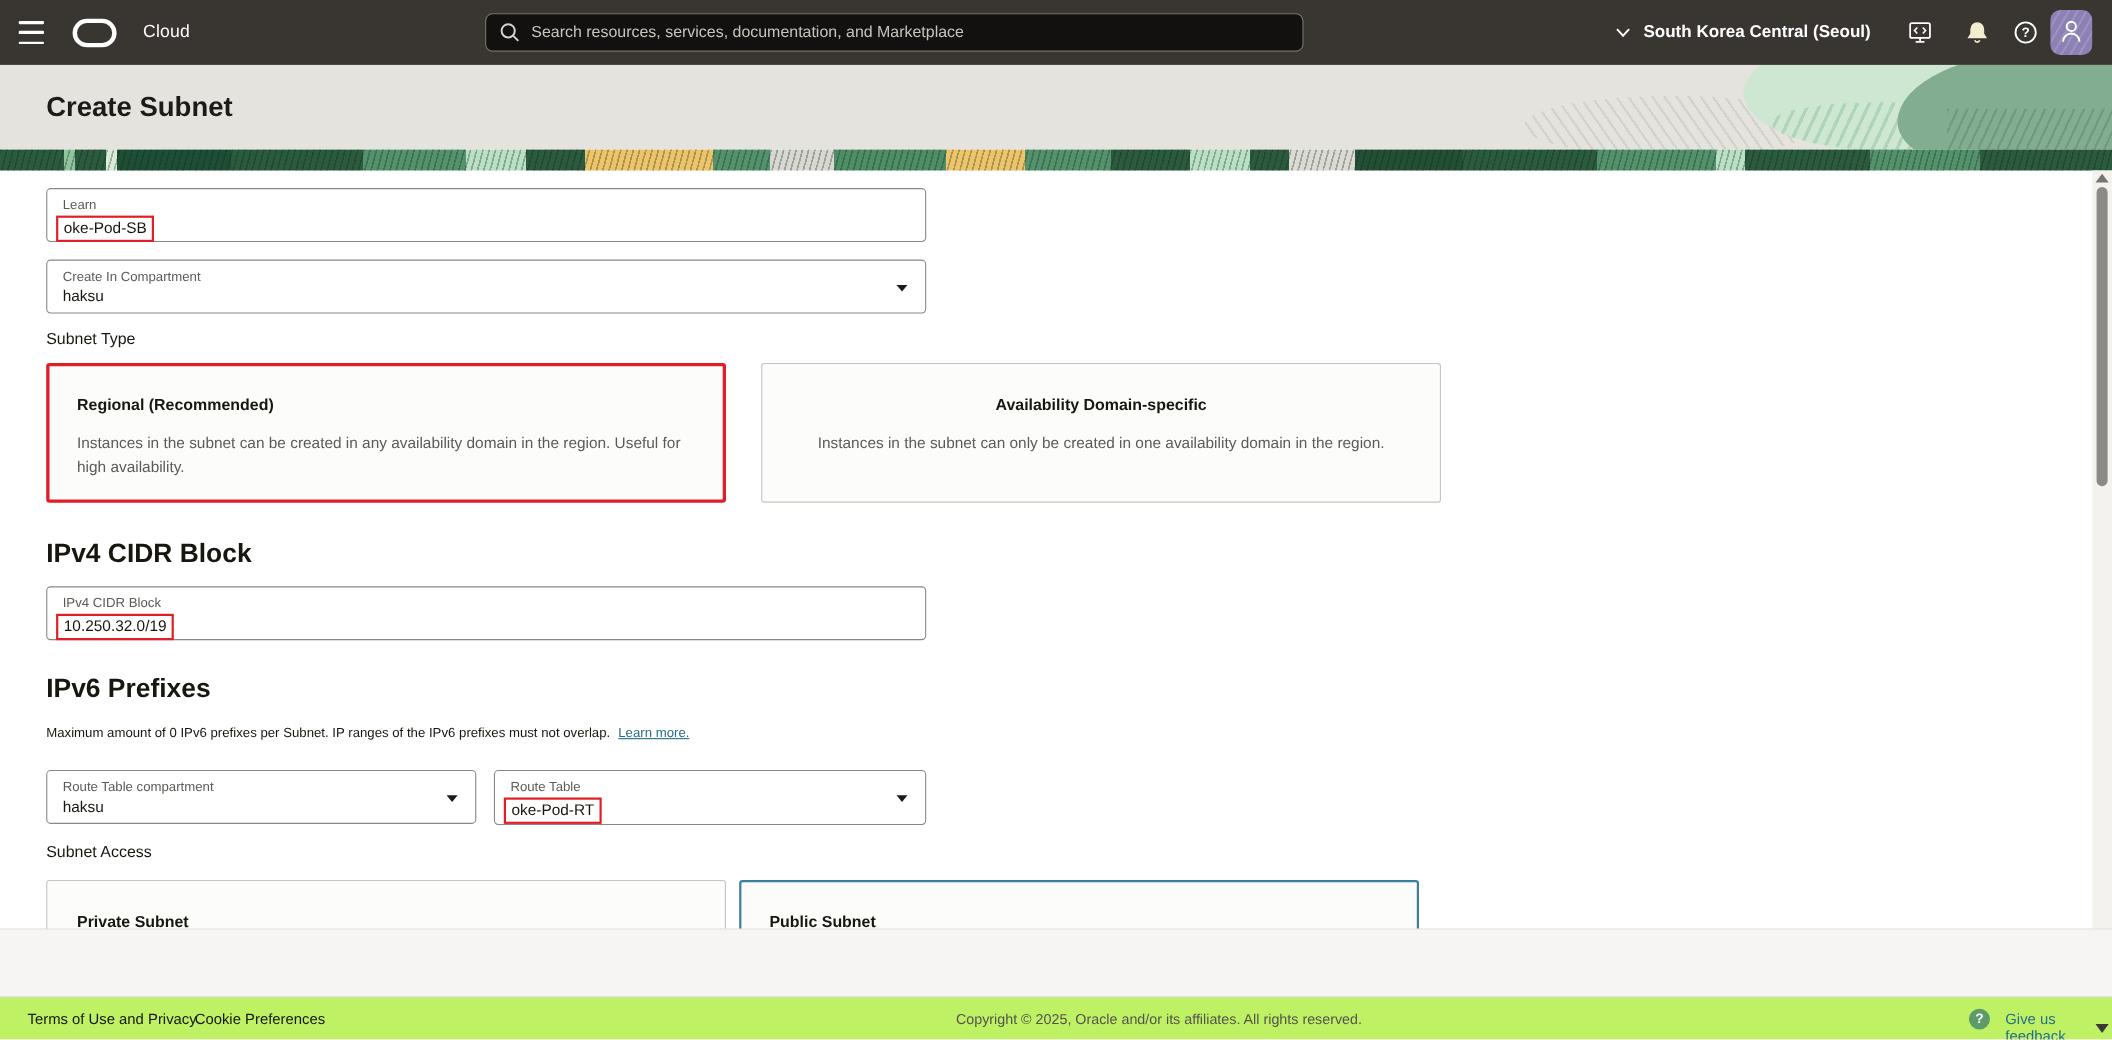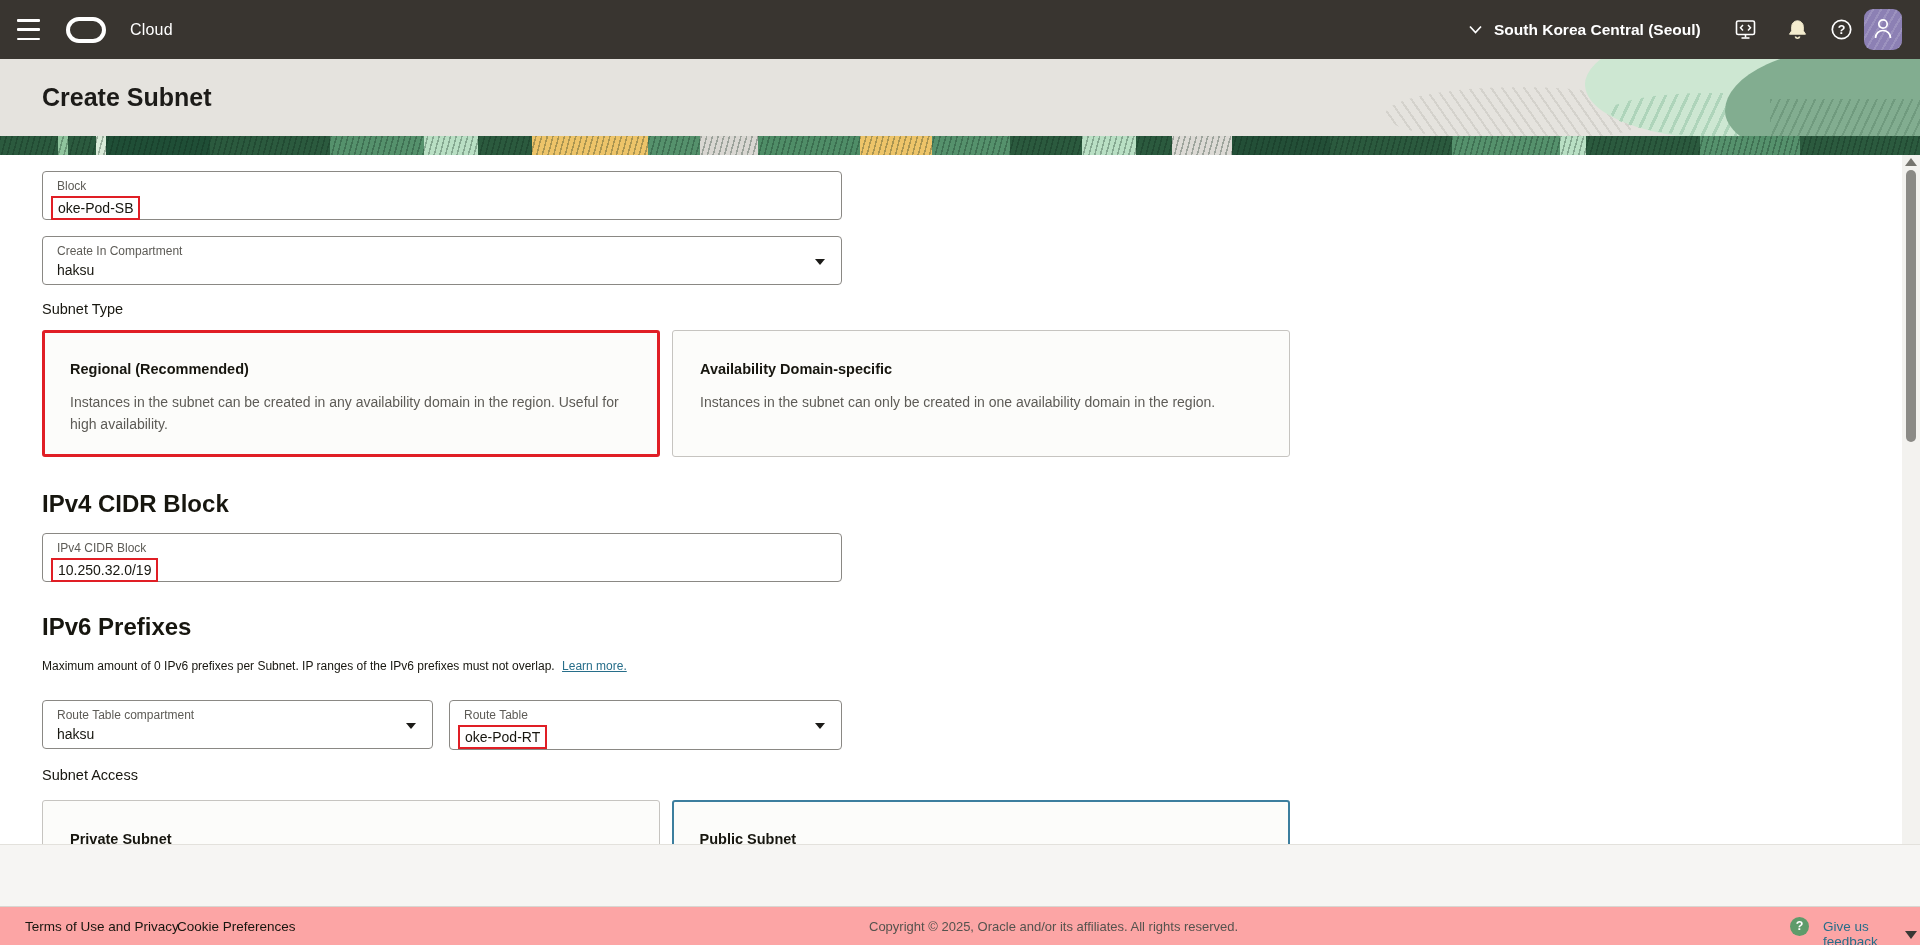--- a/index.html
+++ b/index.html
@@ -87,21 +87,21 @@
   .card.sel-blue { border:2.5px solid #3c7e9e; padding:28.5px 25.5px 0; }
 
   .desc-line { position:absolute; font-size:12px; color:#17160f; }
   a.link { color:#276e8a; text-decoration:underline; cursor:pointer; }
 
   
   .action-bar { position:absolute; left:0; top:845px; width:1920px; height:61px;
     background:#f6f5f3; box-shadow:0 -1px 0 #e3e1dc; z-index:6; }
 
   .footer { position:absolute; left:0; top:906px; width:1920px; height:39px;
-    background:#fca5a5; border-top:1px solid #d8d6d1; z-index:7; font-size:13.5px; }
+    background:#bef264; border-top:1px solid #d8d6d1; z-index:7; font-size:13.5px; }
   .f-item { position:absolute; top:12px; color:#17160f; cursor:pointer; text-decoration:none; }
   .f-copy { position:absolute; top:12px; left:869px; color:#55534e; font-size:13px; }
   .f-qcircle { position:absolute; left:1790px; top:10px; width:19px; height:19px; border-radius:50%;
     background:#5e9b6a; color:#fff; font-size:12.5px; font-weight:700; text-align:center;
     line-height:19px; cursor:pointer; }
   .f-feedback { position:absolute; left:1823px; top:12px; color:#276e8a; cursor:pointer; }
 
   
   .scroll-track { position:absolute; left:1902px; top:155px; width:18px; height:713px;
     background:#f3f2ef; z-index:5; }
@@ -123,20 +123,27 @@
       <i></i>
       <i></i>
       <i></i>
     </div>
 
   <div class="home-link">
     <div class="o-logo"></div>
     <span class="brand-text">Cloud</span>
   </div>
 
+  <div class="searchbar">
+    <svg width="19" height="19" viewBox="0 0 19 19">
+      <circle cx="8" cy="8" r="6" fill="none" stroke="#d7d3cb" stroke-width="1.8"></circle>
+      <line x1="12.6" y1="12.6" x2="17.2" y2="17.2" stroke="#d7d3cb" stroke-width="1.8"></line>
+    </svg>
+    <input type="text" placeholder="Search resources, services, documentation, and Marketplace" style="">
+  </div>
 
   <div class="region-sel">
     <svg width="15" height="11" viewBox="0 0 15 11">
       <polyline points="2,2.5 7.5,8.5 13,2.5" fill="none" stroke="#fff" stroke-width="1.7"></polyline>
     </svg>
     <span class="region-label">South Korea Central (Seoul)</span>
   </div>
 
   <svg class="tb-icon" style="left:1734px" viewBox="0 0 23 23">
     <rect x="2.5" y="3" width="18" height="13.5" rx="1.6" fill="none" stroke="#fff" stroke-width="1.6"></rect>
@@ -170,40 +177,40 @@
   <div class="decor-lines"></div>
   <div class="decor-mint"></div>
   <div class="decor-mint-stripes"></div>
   <div class="decor-sage"></div>
   <div class="decor-sage-stripes"></div>
 </div>
 
 <div class="band"></div>
 
 <div class="field" style="left:42px; top:171px; width:800px; height:49px;">
-  <span class="lbl">Block</span>
+  <span class="lbl">Learn</span>
   <span class="ann">
     <span class="val">oke-Pod-SB</span>
   </span>
 </div>
 
 <div class="field select" style="left:42px; top:236px; width:800px; height:49px;">
   <span class="lbl">Create In Compartment</span>
   <span class="val">haksu</span>
   <span class="caret"></span>
 </div>
 
 <div class="section-label" style="left:42px; top:301px;">Subnet Type</div>
 
 <div class="card sel-red" style="left:42px; top:330px; height:127px;">
   <div class="c-title">Regional (Recommended)</div>
   <div class="c-desc">Instances in the subnet can be created in any availability domain in the region. Useful for high availability.</div>
 </div>
 
-<div class="card" style="left:672px; top:330px; height:127px;">
+<div class="card" style="left:692px; top:330px; height:127px;text-align:center;">
   <div class="c-title">Availability Domain-specific</div>
   <div class="c-desc">Instances in the subnet can only be created in one availability domain in the region.</div>
 </div>
 
 <div class="section-h" style="left:42px; top:490px;">IPv4 CIDR Block</div>
 
 <div class="field" style="left:42px; top:533px; width:800px; height:49px;">
   <span class="lbl">IPv4 CIDR Block</span>
   <span class="ann">
     <span class="val">10.250.32.0/19</span>

